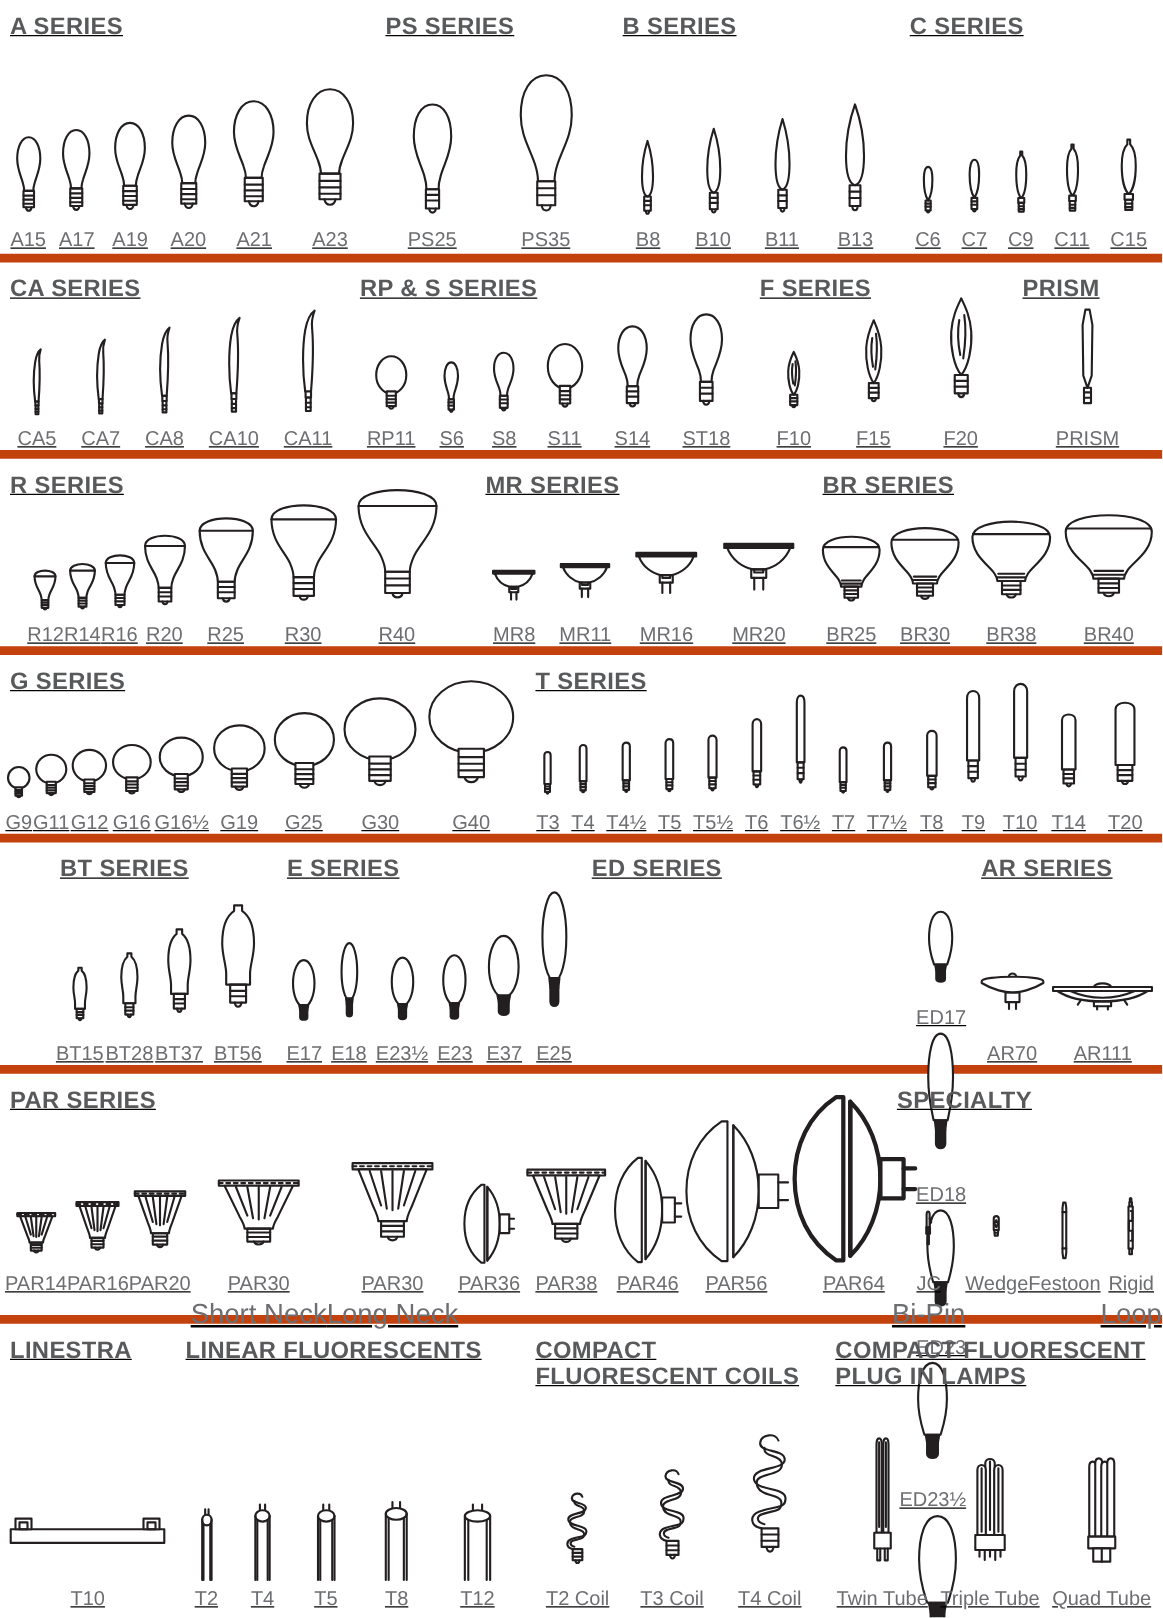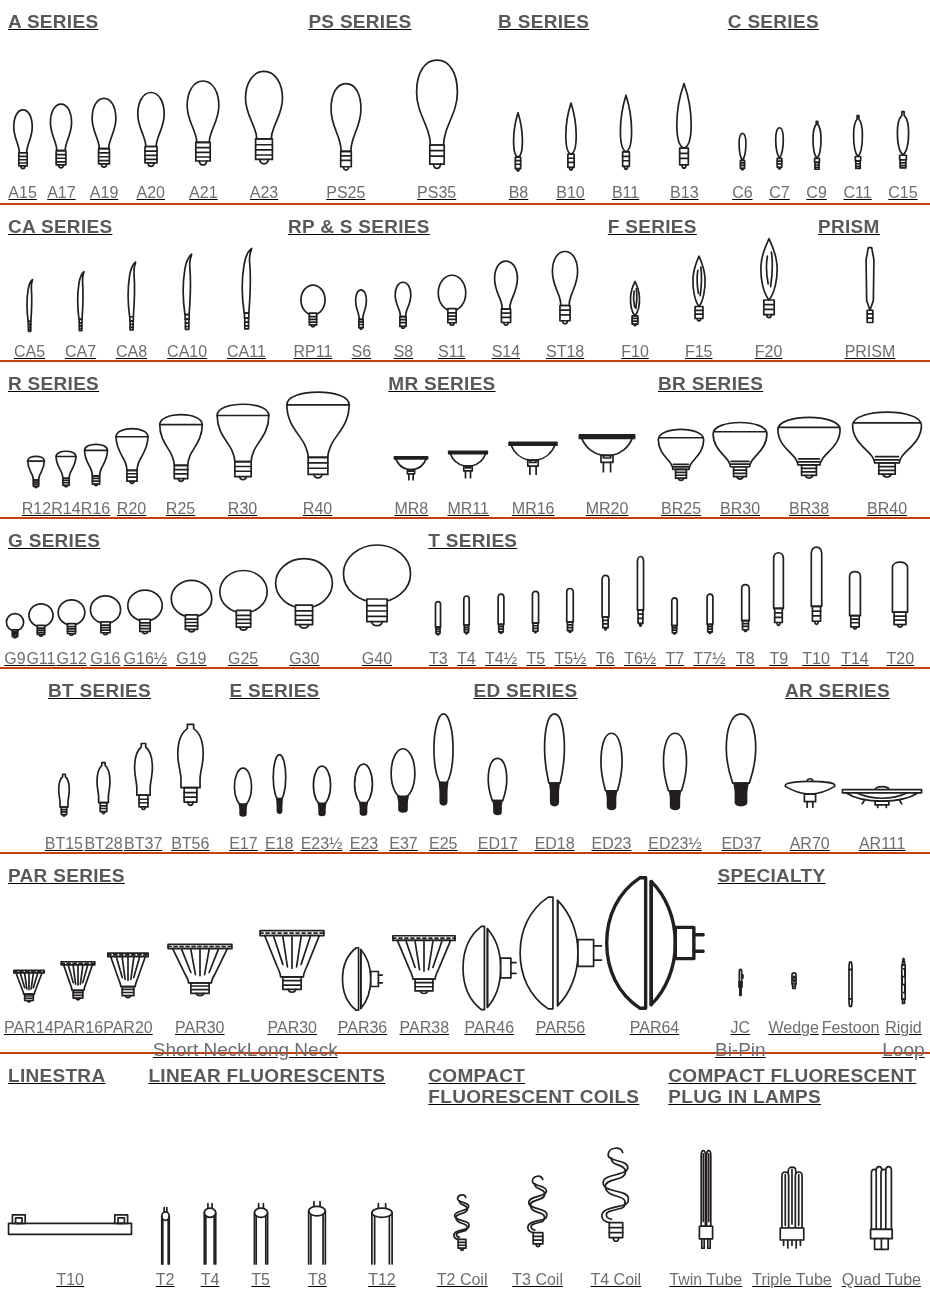--- a/index.html
+++ b/index.html
@@ -1,30 +1,30 @@
 <!DOCTYPE html>
 <html><head>
 <meta charset="utf-8">
 <style>
   * { margin:0; padding:0; box-sizing:border-box; }
   html,body { background:#ffffff; }
   body { width:930px; font-family:"Liberation Sans", sans-serif; }
   #chart { width:930px; height:1294px; overflow:hidden; background:#fff;text-decoration:underline; }
   .row { width:100%; display:flex; align-items:stretch; }
-  .row.divided { border-top:2px solid #c2410c; }
+  .row.divided { border-top:7px solid #c2410c; }
   .sec { display:flex; flex-direction:column; }
   .sec-title { font-size:19px; font-weight:bold; color:#58595b; letter-spacing:.3px;
                padding:11px 4px 0 8px; line-height:1.12; white-space:pre-line; }
   .strip { display:flex; align-items:flex-end; justify-content:space-around;
            padding:0 4px; margin-top:auto; }
   .item { display:flex; flex-direction:column; align-items:center; justify-content:flex-end; }
   .fig { display:flex; align-items:flex-end; }
   .lbl { text-align:center; overflow:visible; }
   .l1 { font-size:16px; color:#6d6e71; line-height:1.12; padding-top:7px; white-space:nowrap; }
-  .l2 { font-size:19px; color:#6d6e71; line-height:1.12; padding-top:2px; white-space:nowrap; }
+  .l2 { font-size:22px; color:#6d6e71; line-height:1.12; padding-top:2px; white-space:nowrap; }
   svg.bulb { display:block; overflow:visible; }
   svg.bulb * { stroke:#231f20; stroke-width:1.7; vector-effect:non-scaling-stroke;
                fill:none; stroke-linejoin:round; stroke-linecap:round; }
   svg.bulb .fw { fill:#ffffff; }
   svg.bulb .fb { fill:#231f20; }
   svg.bulb.bold * { stroke-width:3.4; }
 </style>
 </head>
 <body>
 
@@ -1163,21 +1163,21 @@
               </svg>
             </div>
             <div class="lbl" style="height: 24px;">
               <div class="l1">E25</div>
             </div>
           </div>
         </div>
       </section>
       <section class="sec" style="width: 35%;">
         <h2 class="sec-title">ED SERIES</h2>
-        <div class="strip" style="height: 125px;">
+        <div class="strip" style="height: 125px; flex-direction: column;">
           <div class="item">
             <div class="fig">
               <svg class="bulb" width="29" height="72" viewBox="0 0 100 150" preserveAspectRatio="none">
                 <path class="fw" d="M50,5 C73,5 82,27 82,49 C82,70 73,84 68,93 L32,93 C27,84 18,70 18,49 C18,27 27,5 50,5 Z"></path>
                 <path class="fb" d="M35,93 h30 l-3,10 h-24 z"></path>
                 <path class="fb" d="M38,103 h24 v14 c0,6 -24,6 -24,0 z"></path>
               </svg>
             </div>
             <div class="lbl" style="height: 24px;">
               <div class="l1">ED17</div>

